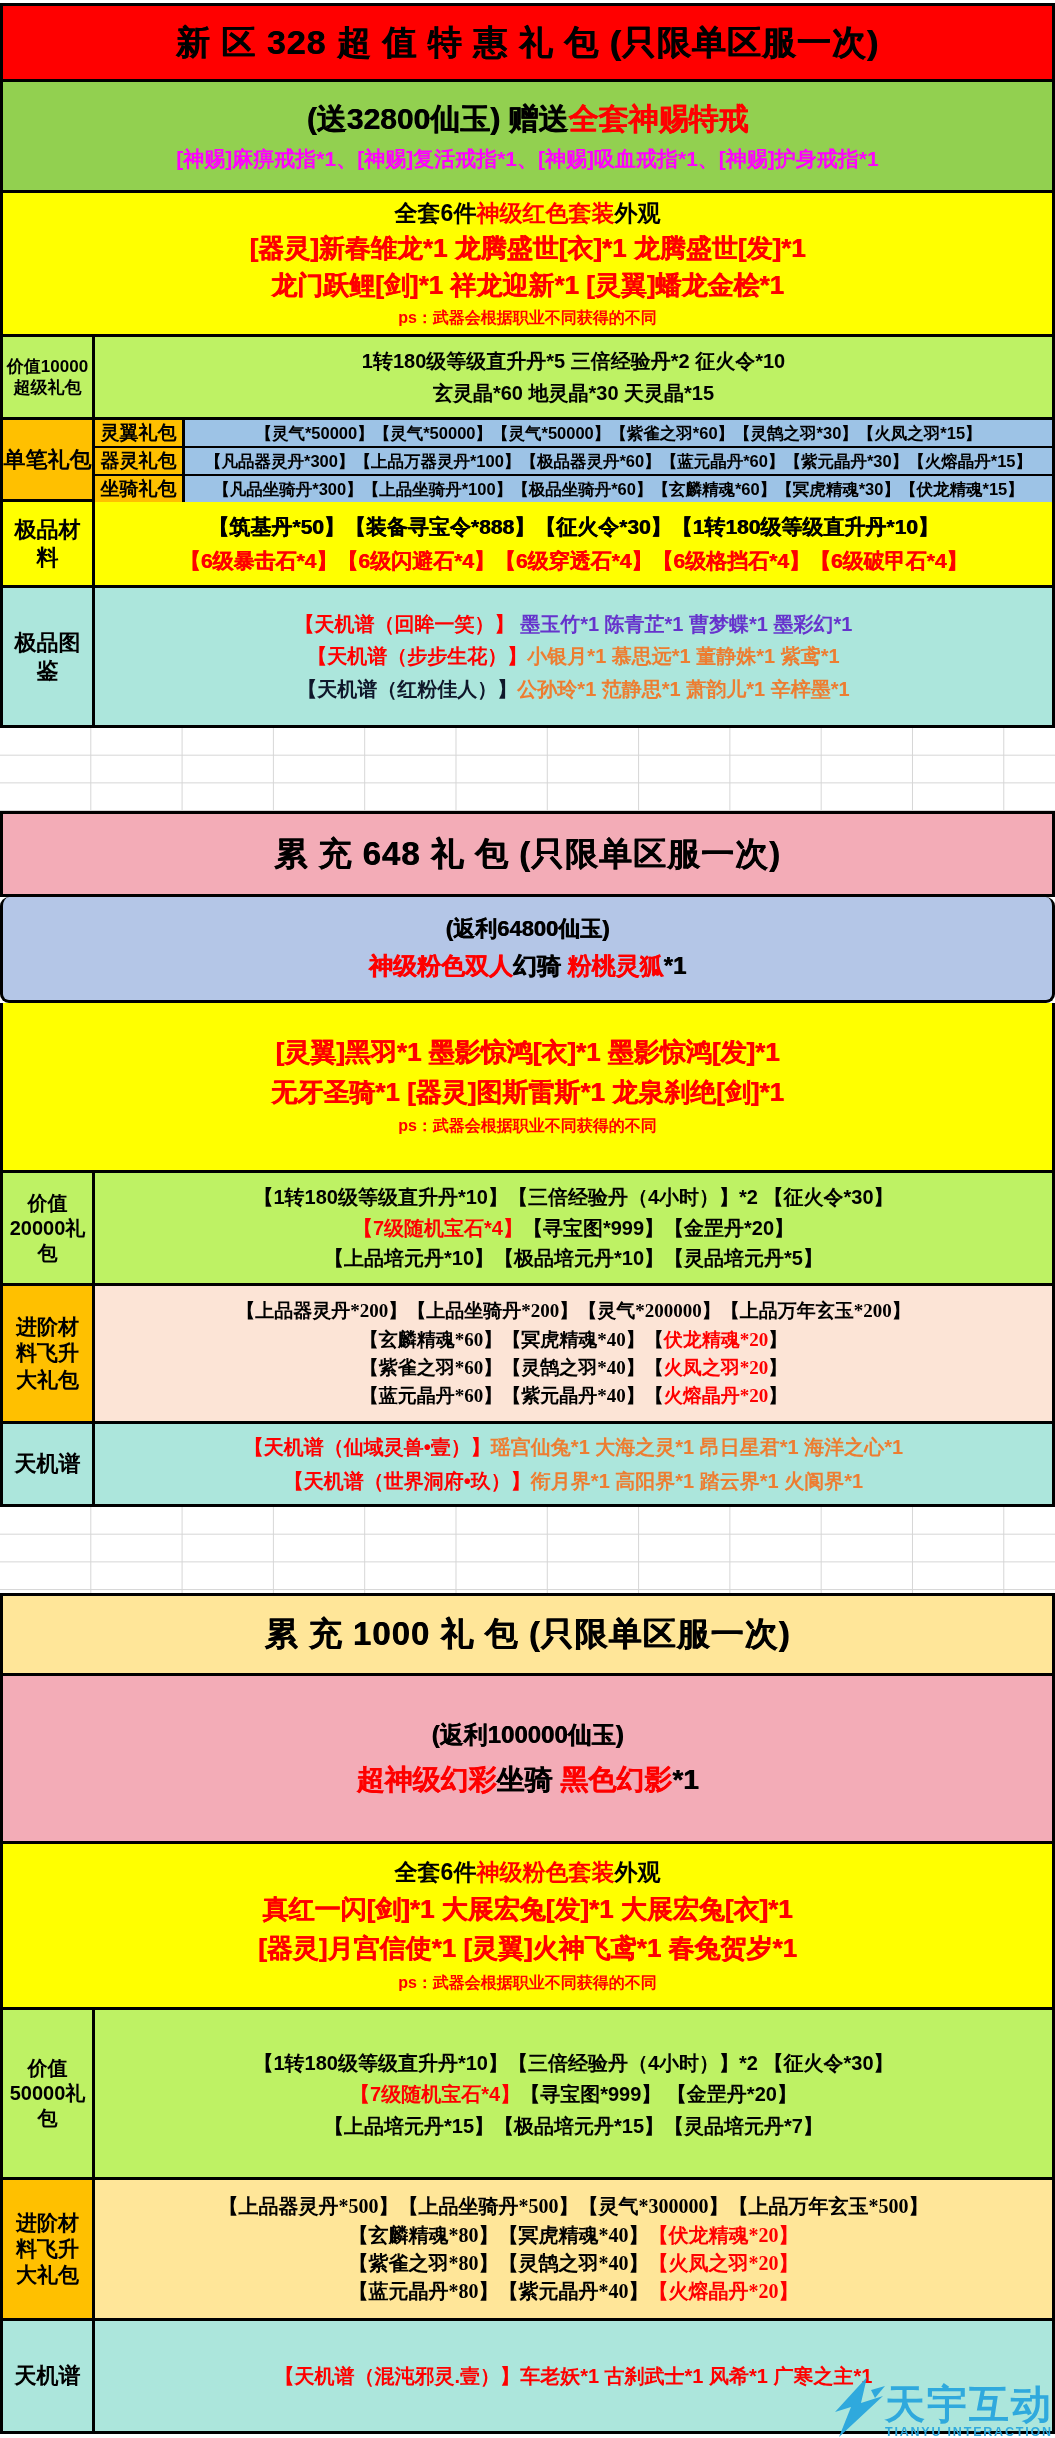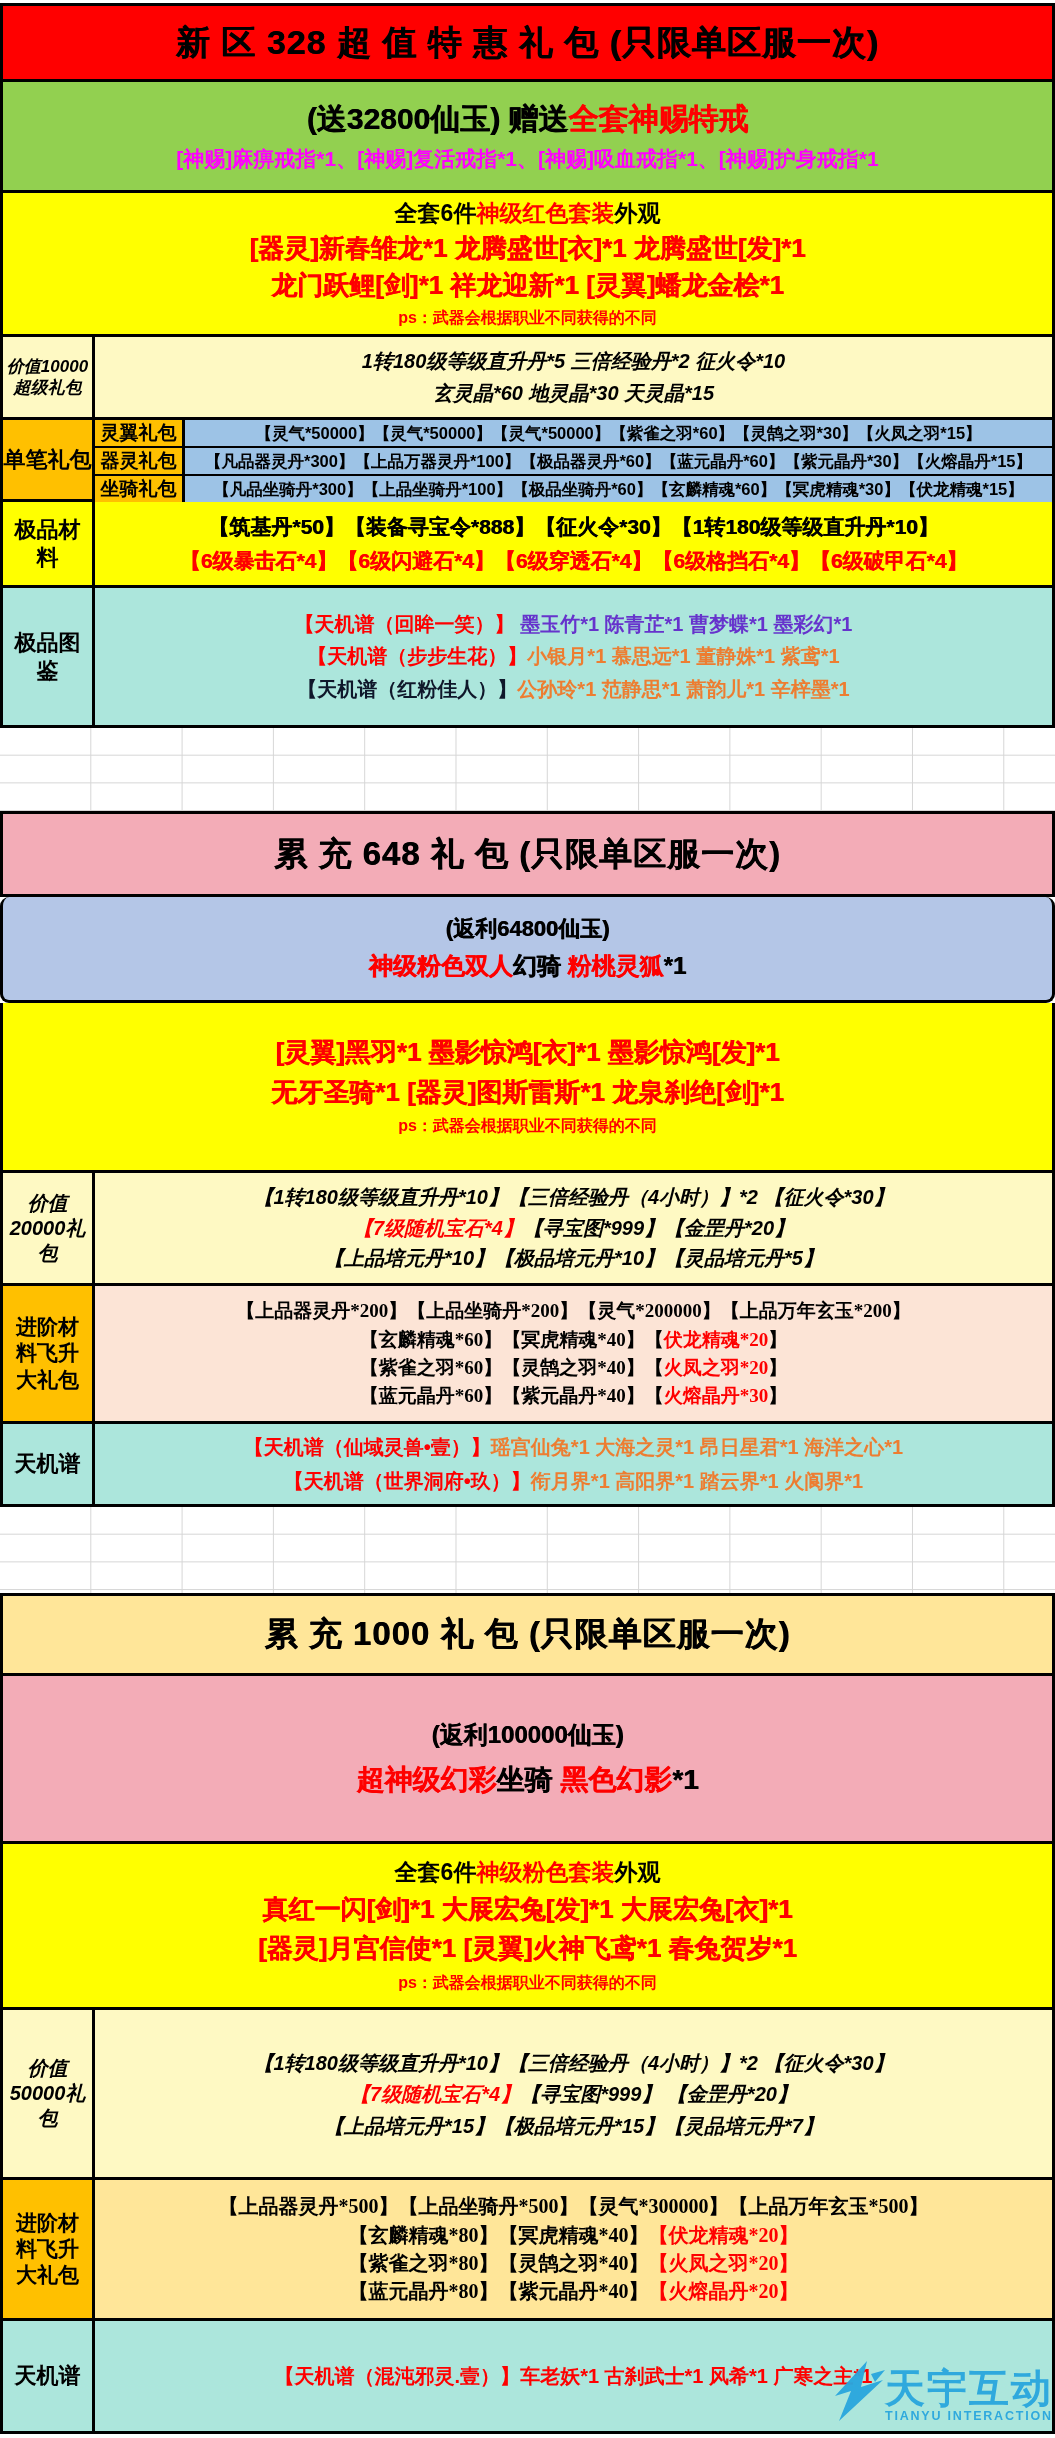--- a/index.html
+++ b/index.html
@@ -21,37 +21,37 @@
   .fz23{font-size:23px;}
   .fz22{font-size:22px;}
   .fz21{font-size:21px;}
   .fz20{font-size:20px;}
   .fz17{font-size:17px;}
   .fz16{font-size:16px;}
   .serif{font-family:"Liberation Serif","DejaVu Serif",serif;font-weight:700;font-size:20px;}
   .bg-red{background:#FF0000;}
   .bg-green{background:#92D050;}
   .bg-yellow{background:#FFFF00;}
-  .bg-orange{background:#fef9c3;font-style:italic;}
+  .bg-orange{background:#bef264;}
   .bg-gold{background:#FFC000;}
   .bg-ltblue{background:#9DC3E6;}
   .bg-cyan{background:#ACE6DC;}
   .bg-pink{background:#F3ACB7;}
   .bg-blue{background:#B4C6E7;}
   .bg-cream{background:#FFE699;}
   .bg-peach{background:#FCE4D6;}
   .hdr{align-items:center;justify-content:center;display:flex;}
   .gap{width:1055px;background-image:linear-gradient(90deg,#D6D6D6 1px,transparent 1px),linear-gradient(180deg,#D6D6D6 1px,transparent 1px);background-size:91.3px 27.7px;background-position:-1px -1px;}
   .sub-rows{flex:1;display:flex;flex-direction:column;min-width:0;}
   .sub-row{flex:1;display:flex;min-width:0;}
   .sub-row + .sub-row{border-top:2px solid #000;}
   .sub-label{width:90px;flex:0 0 90px;border-right:3px solid #000;display:flex;align-items:center;justify-content:center;font-weight:900;font-size:19px;box-sizing:border-box;}
   .sub-content{flex:1;display:flex;align-items:center;justify-content:center;font-size:16.5px;}
   .sub-content .line{font-size:16.5px;}
-  .watermark{position:absolute;right:2px;bottom:16px;display:flex;align-items:flex-end;z-index:5;opacity:0.96;}
+  .watermark{position:absolute;right:2px;bottom:0;display:flex;align-items:flex-end;z-index:5;opacity:0.96;}
   .wm-text{display:flex;flex-direction:column;align-items:flex-start;line-height:1;}
   .wm-cn{font-size:40px;font-weight:900;color:#2AA7DE;letter-spacing:2px;}
   .wm-en{font-size:12.5px;font-weight:700;color:#2AA7DE;letter-spacing:1.8px;margin-top:2px;}
   .wm-logo{width:64px;height:62px;margin-right:-6px;}
 </style>
 </head>
 <body>
 
 <div class="sheet">
 
@@ -153,21 +153,21 @@
       </div>
     </div>
     <div class="band" style="height:138px;">
       <div class="cell-label bg-gold fz21">进阶材
 料飞升
 大礼包</div>
       <div class="cell-content bg-peach" style="gap:7px;">
         <div class="line serif" style="font-size:19px;"><span style="color: rgb(0, 0, 0);">【上品器灵丹*200】【上品坐骑丹*200】【灵气*200000】【上品万年玄玉*200】</span></div>
         <div class="line serif" style="font-size:19px;"><span style="color: rgb(0, 0, 0);">【玄麟精魂*60】【冥虎精魂*40】【</span><span style="color: rgb(254, 0, 0);">伏龙精魂*20</span><span style="color: rgb(0, 0, 0);">】</span></div>
         <div class="line serif" style="font-size:19px;"><span style="color: rgb(0, 0, 0);">【紫雀之羽*60】【灵鹄之羽*40】【</span><span style="color: rgb(254, 0, 0);">火凤之羽*20</span><span style="color: rgb(0, 0, 0);">】</span></div>
-        <div class="line serif" style="font-size:19px;"><span style="color: rgb(0, 0, 0);">【蓝元晶丹*60】【紫元晶丹*40】【</span><span style="color: rgb(254, 0, 0);">火熔晶丹*30</span><span style="color: rgb(0, 0, 0);">】</span></div>
+        <div class="line serif" style="font-size:19px;"><span style="color: rgb(0, 0, 0);">【蓝元晶丹*60】【紫元晶丹*40】【</span><span style="color: rgb(254, 0, 0);">火熔晶丹*20</span><span style="color: rgb(0, 0, 0);">】</span></div>
       </div>
     </div>
     <div class="band bg-cyan" style="height:83px;">
       <div class="cell-label fz22">天机谱</div>
       <div class="cell-content" style="gap:11px;">
         <div class="line fz20"><span style="color: rgb(254, 0, 0);">【天机谱（仙域灵兽•壹）】</span><span style="color: rgb(237, 125, 49);">瑶宫仙兔*1 大海之灵*1 昂日星君*1 海洋之心*1</span></div>
         <div class="line fz20"><span style="color: rgb(254, 0, 0);">【天机谱（世界洞府•玖）】</span><span style="color: rgb(237, 125, 49);">衔月界*1  高阳界*1  踏云界*1  火阆界*1</span></div>
       </div>
     </div>
   </div>

